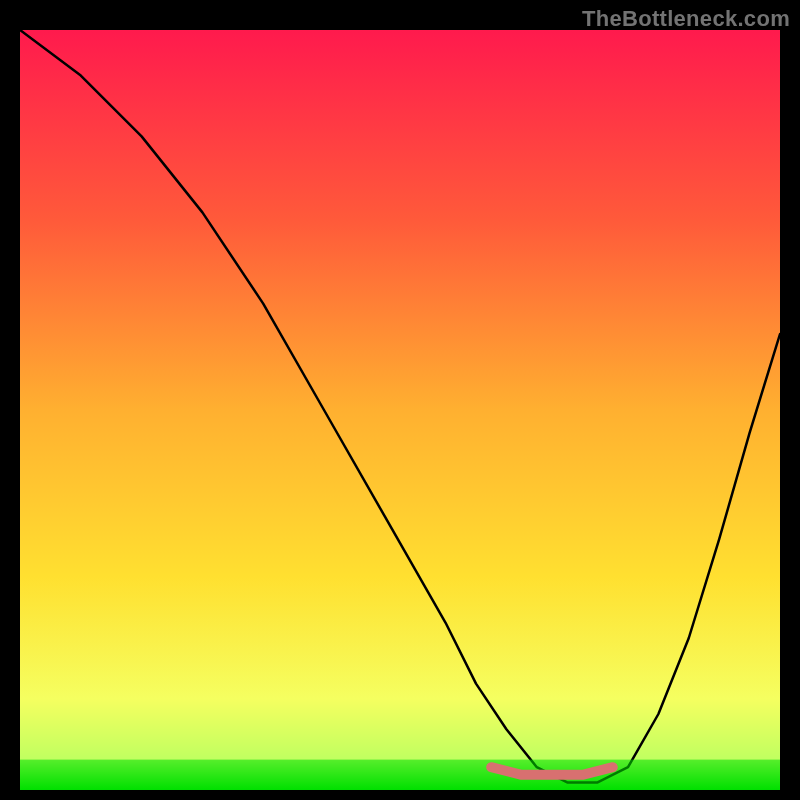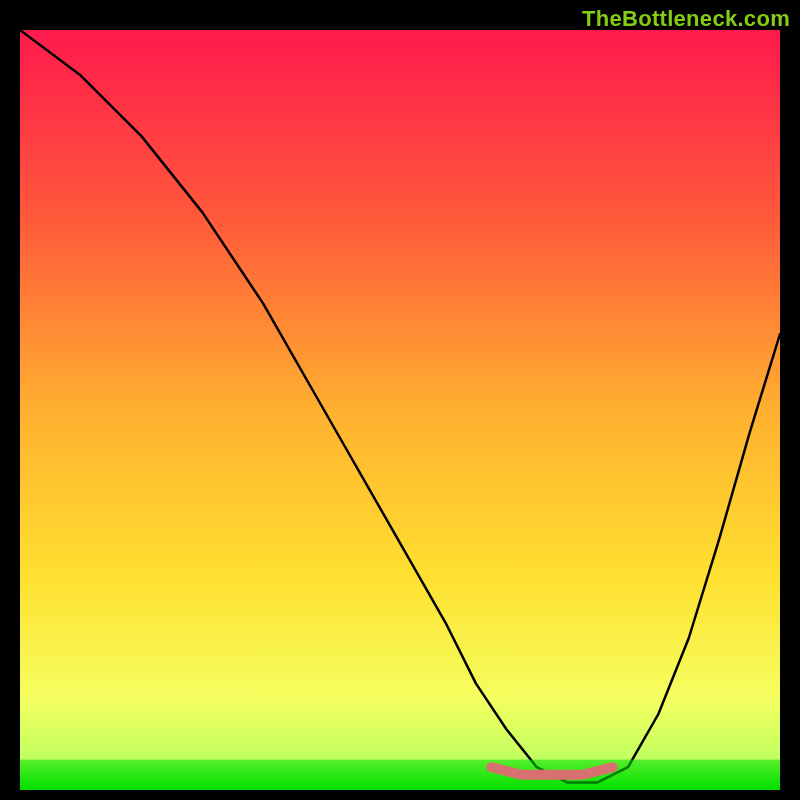--- a/index.html
+++ b/index.html
@@ -13,21 +13,21 @@
   .frame {
     position: relative;
     width: 800px;
     height: 800px;
     background: #000;
   }
   .watermark {
     position: absolute;
     top: 6px;
     right: 10px;
-    color: #84cc16;
+    color: #737373;
     font-size: 22px;
     font-weight: bold;
     letter-spacing: 0.3px;
     margin-left: 36px;
   }
   .plot-area {
     position: absolute;
     left: 20px;
     top: 30px;
     width: 760px;

